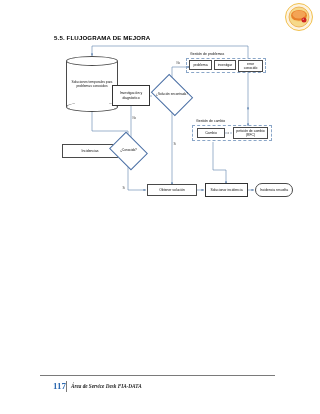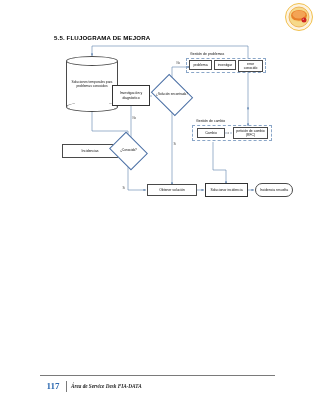--- a/index.html
+++ b/index.html
@@ -168,21 +168,21 @@
     position: absolute;
     left: 40px;
     top: 378px;
     width: 240px;
     height: 16px;
     display: flex;
     align-items: center;
   }
   #page-number {
     width: 26px;
-    text-align: center;
+    text-align: right;
     font-family: "Liberation Serif", serif;
     font-size: 9px;
     font-weight: bold;
     color: #2e6ab1;
   }
   #footer-divider {
     width: 0;
     height: 11px;
     border-left: 0.8px solid #7a7a7a;
     margin-right: 4px;

